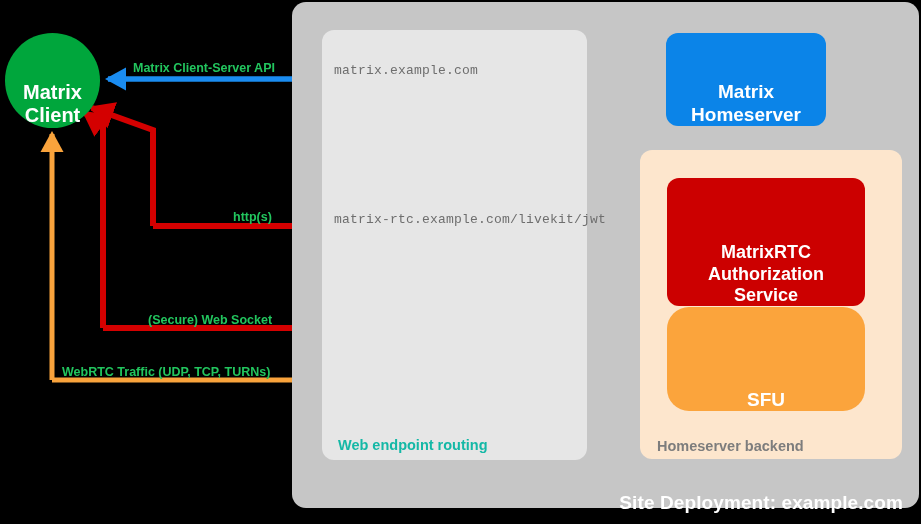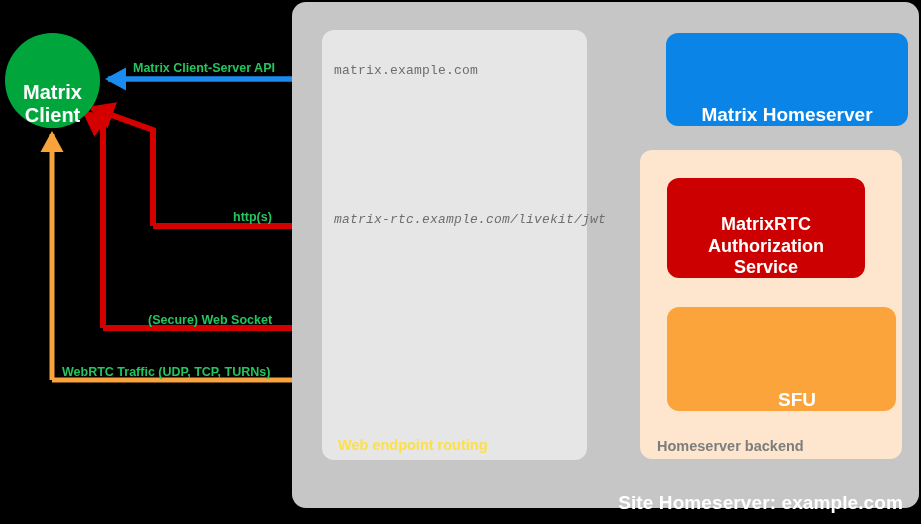--- a/index.html
+++ b/index.html
@@ -63,37 +63,37 @@
     width: 265px;
     height: 430px;
     background: #e6e6e6;
     border-radius: 12px;
     z-index: 2;
   }
   #routing-label {
     position: absolute;
     left: 338px;
     top: 437px;
-    color: #fde047;
+    color: #14b8a6;
     font-size: 14.5px;
     font-weight: bold;
     z-index: 3;
   }
   .endpoint-url {
     position: absolute;
     left: 334px;
     color: #6e6e6e;
     font-family: "Liberation Mono", "DejaVu Sans Mono", monospace;
     font-size: 13px;
     letter-spacing: 0.2px;
     white-space: nowrap;
     z-index: 3;
   }
   #url-matrix { top: 63px; }
-  #url-jwt    { top: 212px; font-style: italic; }
+  #url-jwt    { top: 212px; }
   #url-sfu    { top: 315px; }
   
   #backend-panel {
     position: absolute;
     left: 640px;
     top: 150px;
     width: 262px;
     height: 309px;
     background: #fde6cd;
     border-radius: 12px;
@@ -115,44 +115,43 @@
     width: 95px;
     height: 95px;
     border-radius: 50%;
     background: #00a63c;
     font-size: 20px;
     z-index: 6;
   }
   #matrix-homeserver {
     left: 666px;
     top: 33px;
-    width: 242px;
+    width: 160px;
     height: 93px;
     border-radius: 12px;
     background: #0b84e8;
     font-size: 19px;
   }
   #auth-service {
     left: 667px;
     top: 178px;
     width: 198px;
-    height: 100px;
+    height: 128px;
     border-radius: 12px;
     background: #cc0000;
     font-size: 18px;
   }
   #sfu {
     left: 667px;
     top: 307px;
     width: 198px;
     height: 104px;
-    border-radius: 12px;
+    border-radius: 22px;
     background: #fba43c;
     font-size: 19px;
-    padding-left: 31px;
   }
   
   .edge-label {
     position: absolute;
     color: #22c55e;
     font-size: 12.5px;
     font-weight: bold;
     white-space: nowrap;
     z-index: 5;
   }
@@ -204,21 +203,21 @@
       <path d="M 52 380 L 653 380" stroke="#f9a33c" stroke-width="5" fill="none" marker-end="url(#arrow-orange)"></path>
       <path d="M 52 380 L 52 134" stroke="#f9a33c" stroke-width="5" fill="none" marker-end="url(#arrow-orange)"></path>
     </g>
   </svg>
 
   <div class="endpoint-url" id="url-matrix">matrix.example.com</div>
   <div class="endpoint-url" id="url-jwt">matrix-rtc.example.com/livekit/jwt</div>
 
   <div id="routing-label">Web endpoint routing</div>
   <div id="backend-label">Homeserver backend</div>
-  <div id="site-label">Site Homeserver: example.com</div>
+  <div id="site-label">Site Deployment: example.com</div>
 
   <div class="node" id="matrix-client">
     <span>
       <span>Matrix</span><br>
       <span>Client</span>
     </span>
   </div>
 
   <div class="node" id="matrix-homeserver">
     <span>Matrix Homeserver</span>

